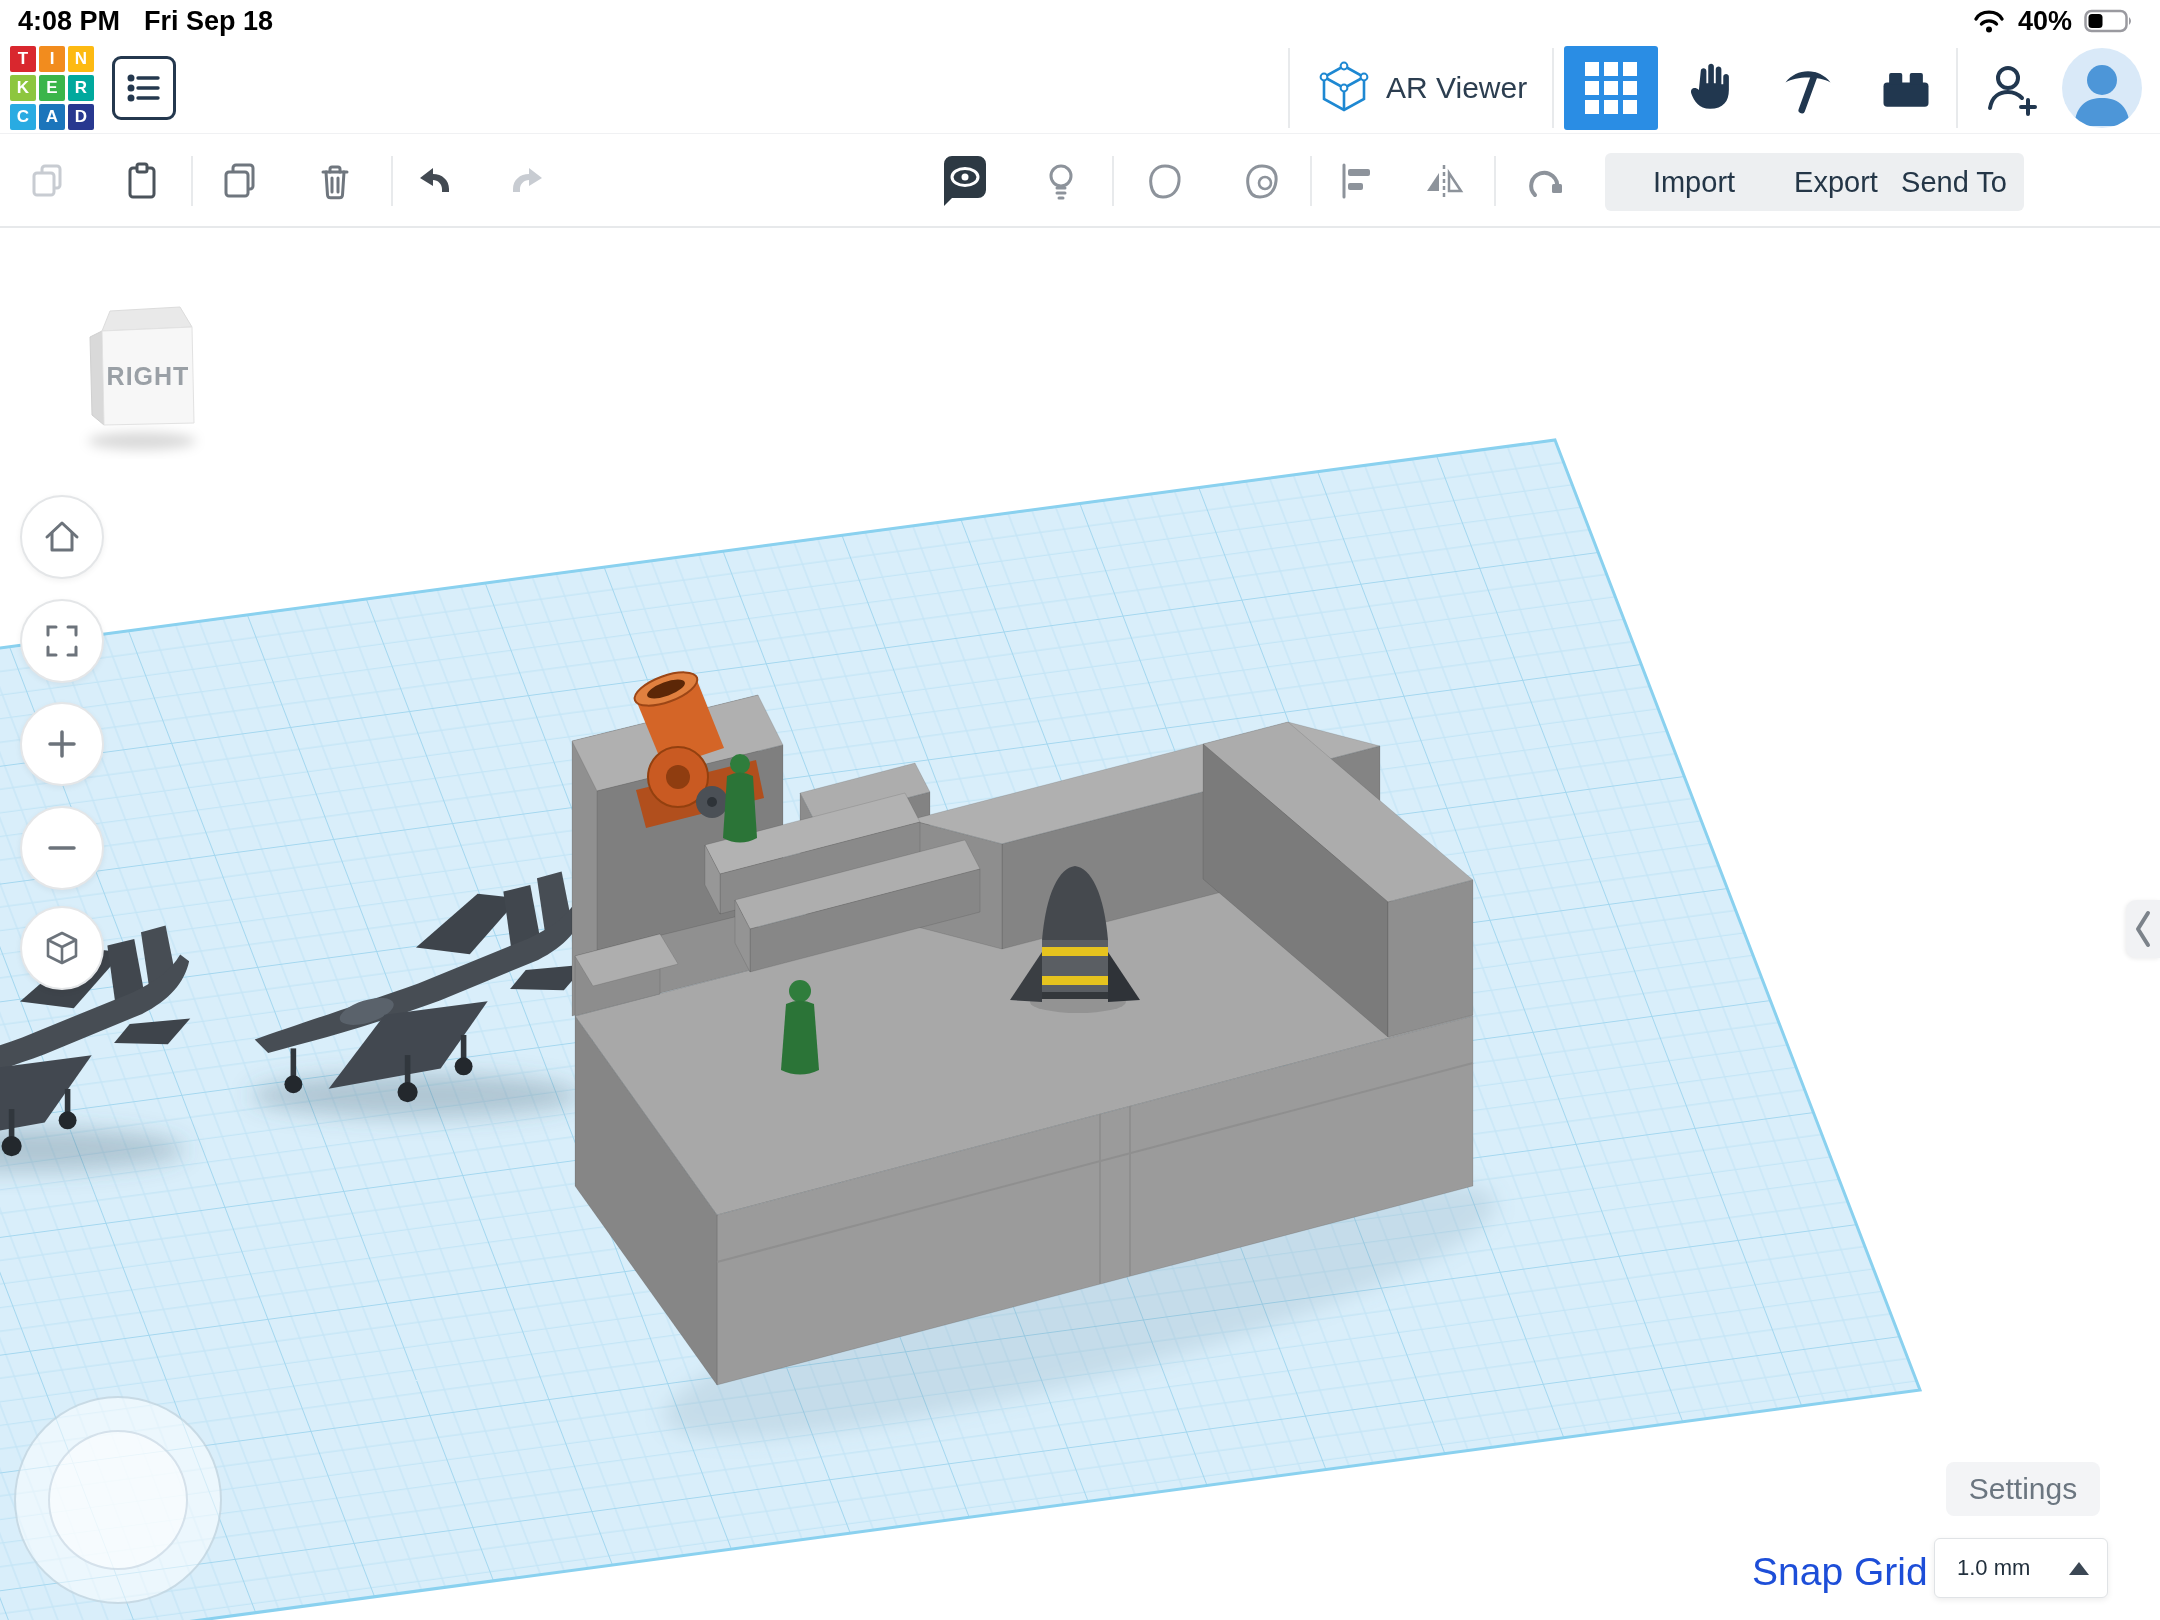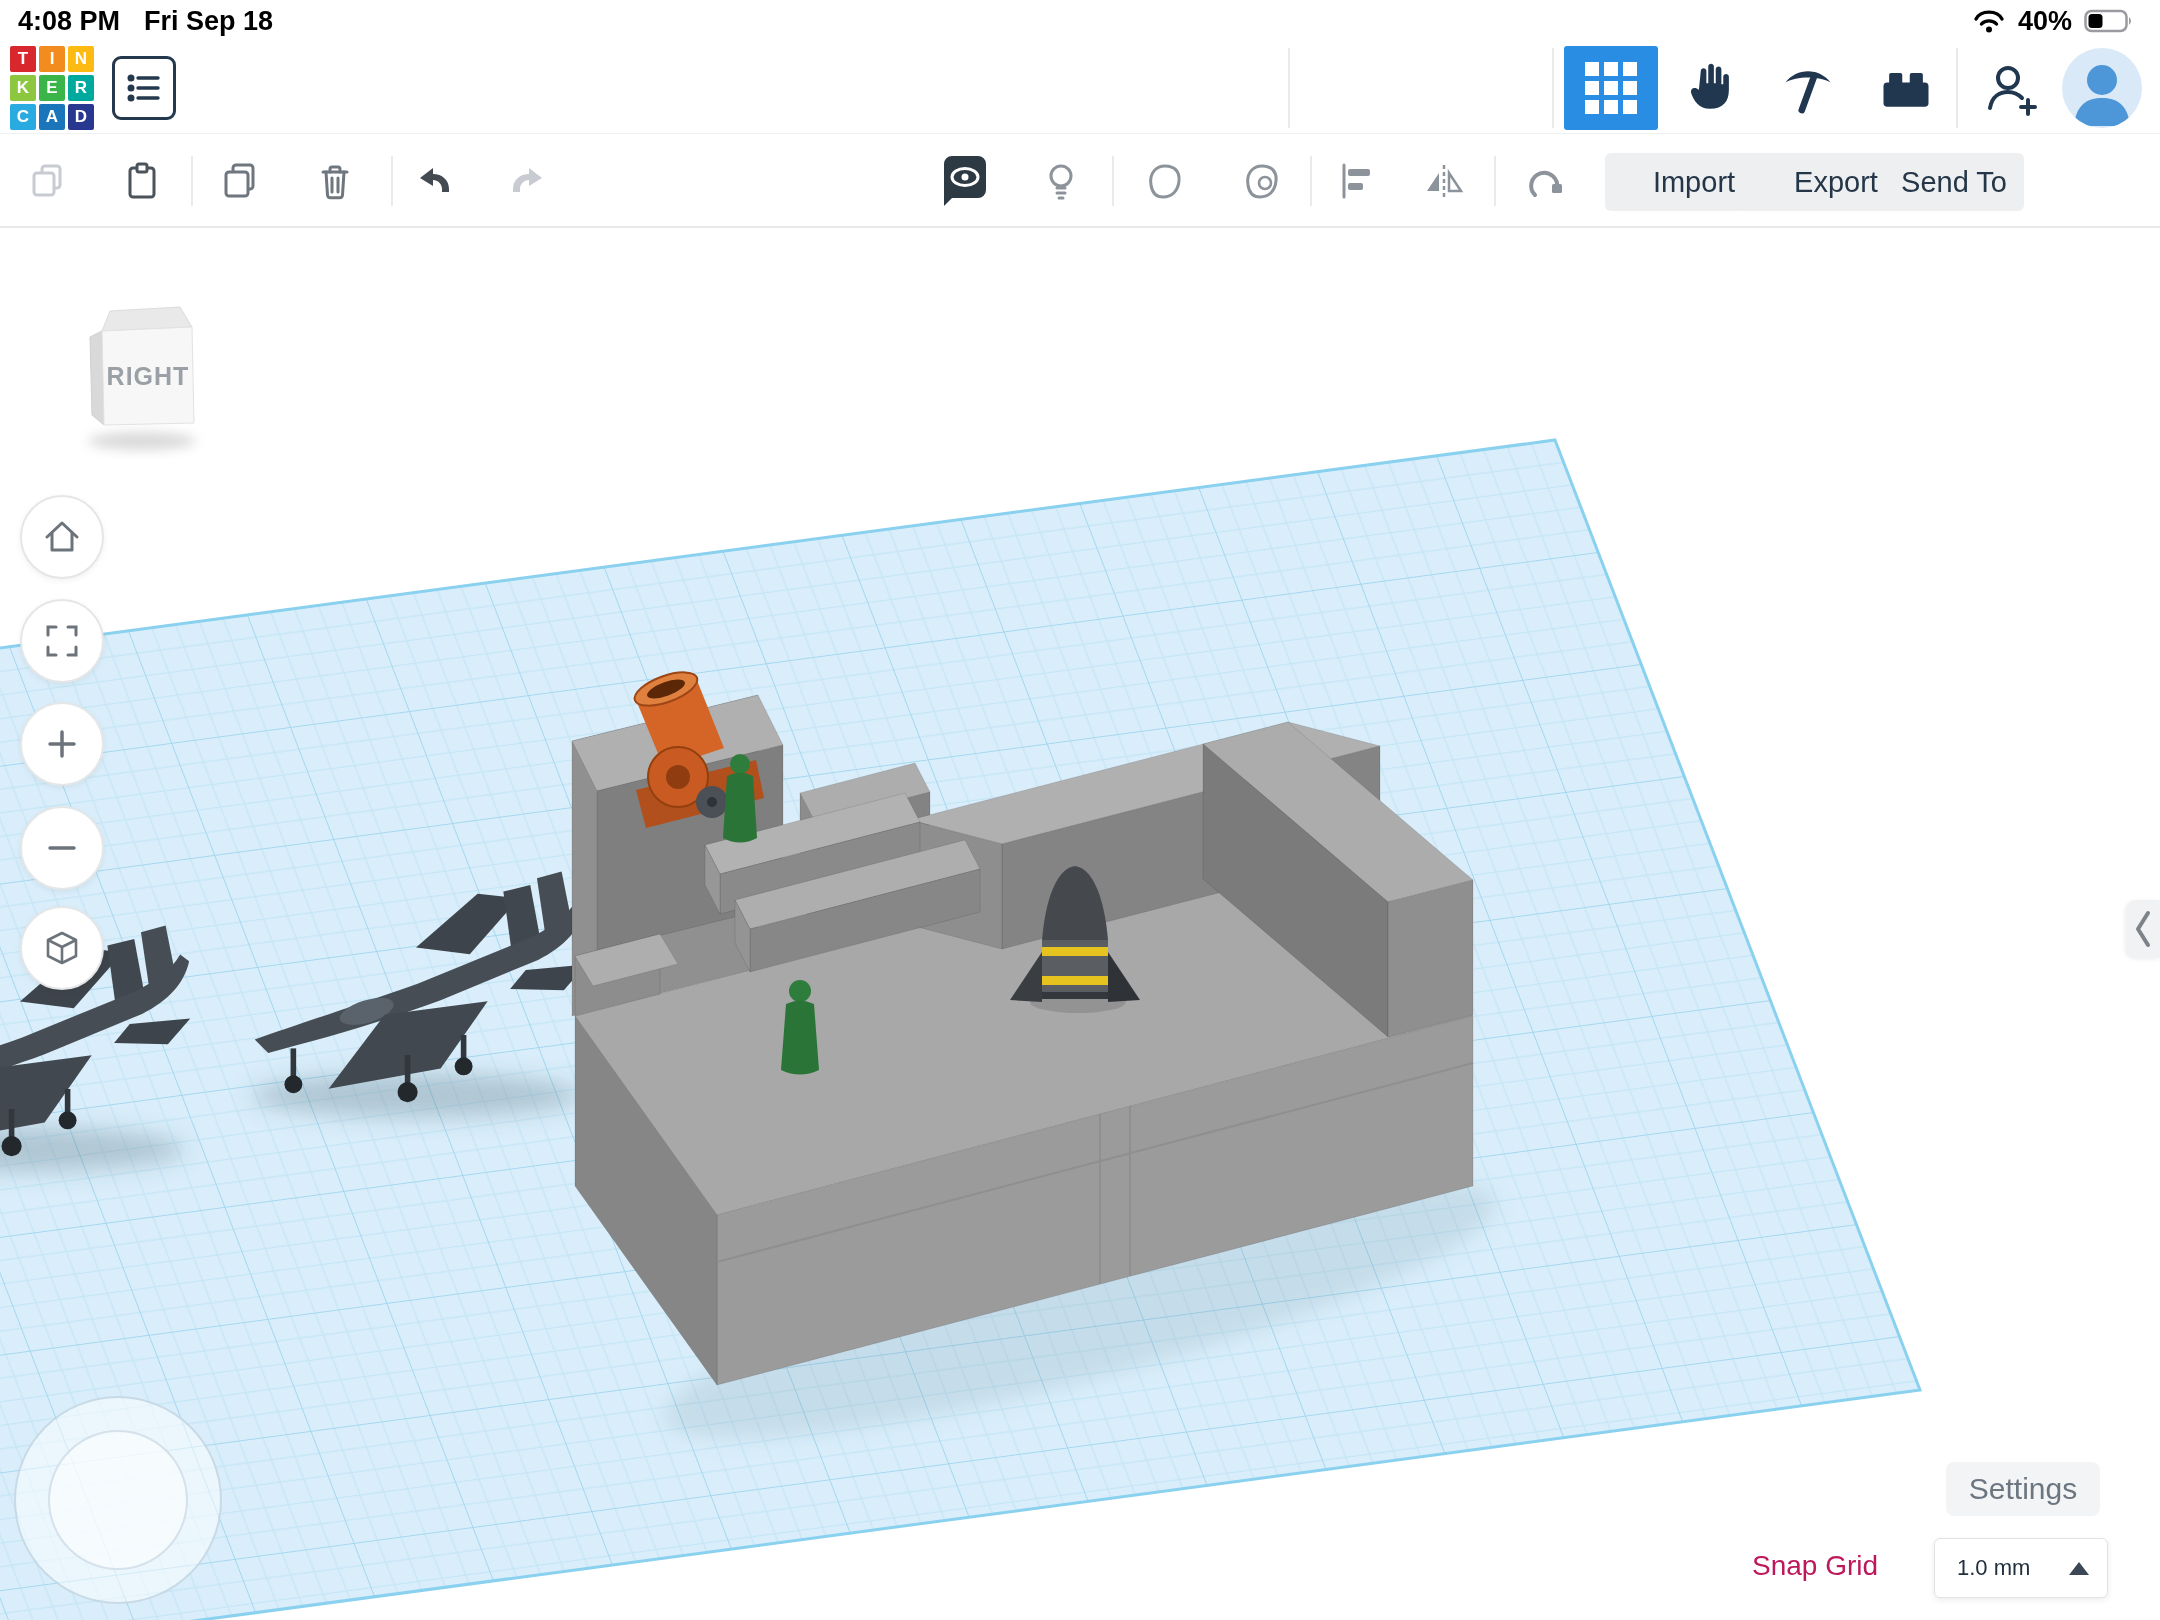--- a/index.html
+++ b/index.html
@@ -51,21 +51,21 @@
   .viewcube{position:absolute;left:60px;top:295px;z-index:3}
   .navbtn{position:absolute;left:20px;width:84px;height:84px;border-radius:50%;background:#fff;
     border:2px solid #e4e6e8;box-shadow:0 2px 6px rgba(0,0,0,.06);z-index:3;
     display:flex;align-items:center;justify-content:center}
   .right-tab{position:absolute;right:0;top:900px;width:34px;height:58px;background:#f1f2f4;
     border-radius:10px 0 0 10px;box-shadow:-1px 1px 4px rgba(0,0,0,.08);z-index:3;
     display:flex;align-items:center;justify-content:center}
   .settings-btn{position:absolute;right:60px;top:1462px;width:154px;height:54px;background:#f3f4f6;
     border-radius:8px;display:flex;align-items:center;justify-content:center;
     font-size:30px;color:#6b7680;z-index:3}
-  .snap-label{position:absolute;left:1752px;top:1550px;font-size:28px;color:#be185d;z-index:3}
+  .snap-label{position:absolute;left:1752px;top:1550px;font-size:39px;color:#1d4ed8;z-index:3}
   .snap-dd{position:absolute;left:1934px;top:1538px;width:174px;height:60px;background:#fff;
     border:1px solid #e0e3e6;border-radius:6px;box-shadow:0 2px 6px rgba(0,0,0,.08);
     display:flex;align-items:center;z-index:3}
   .snap-dd .val{flex:1;padding-left:22px;font-size:22px;color:#22303d}
   .caret-up{width:0;height:0;margin-right:18px;border-left:10px solid transparent;
     border-right:10px solid transparent;border-bottom:13px solid #3b4754}
   .assistive{position:absolute;left:14px;top:1396px;width:208px;height:208px;border-radius:50%;
     background:rgba(255,255,255,.5);border:2px solid rgba(170,195,210,.55);z-index:2;
     display:flex;align-items:center;justify-content:center}
   .assistive .inner{width:140px;height:140px;border-radius:50%;background:rgba(255,255,255,.55);
@@ -222,20 +222,35 @@
             <path d="M14,10 H34"></path>
           <circle cx="7" cy="20" r="1.8" fill="#24384e"></circle>
             <path d="M14,20 H34"></path>
           <circle cx="7" cy="30" r="1.8" fill="#24384e"></circle>
             <path d="M14,30 H34"></path>
         </g>
       </svg>
     </div>
 
     <div class="hsep" style="left:1288px"></div>
+    <div class="ar-btn">
+      <svg width="56" height="56" viewBox="0 0 56 56">
+        <g fill="none" stroke="#1e88d2" stroke-width="2.6">
+          <path d="M28,6 L48,17 V39 L28,50 L8,39 V17 Z"></path>
+          <path d="M8,17 L28,28 L48,17 M28,28 V50"></path>
+        </g>
+        <g fill="#fff" stroke="#1e88d2" stroke-width="2">
+          <circle cx="28" cy="6" r="3.4"></circle>
+            <circle cx="48" cy="17" r="3.4"></circle>
+          <circle cx="8" cy="17" r="3.4"></circle>
+            <circle cx="28" cy="28" r="3.4"></circle>
+        </g>
+      </svg>
+      <span class="ar-label">AR Viewer</span>
+    </div>
     <div class="hsep" style="left:1552px"></div>
 
     <div class="grid-tile">
       <svg width="56" height="56" viewBox="0 0 56 56">
         <g fill="#fff">
           <rect x="2" y="2" width="14" height="14"></rect>
             <rect x="21" y="2" width="14" height="14"></rect>
             <rect x="40" y="2" width="14" height="14"></rect>
           <rect x="2" y="21" width="14" height="14"></rect>
             <rect x="21" y="21" width="14" height="14"></rect>

